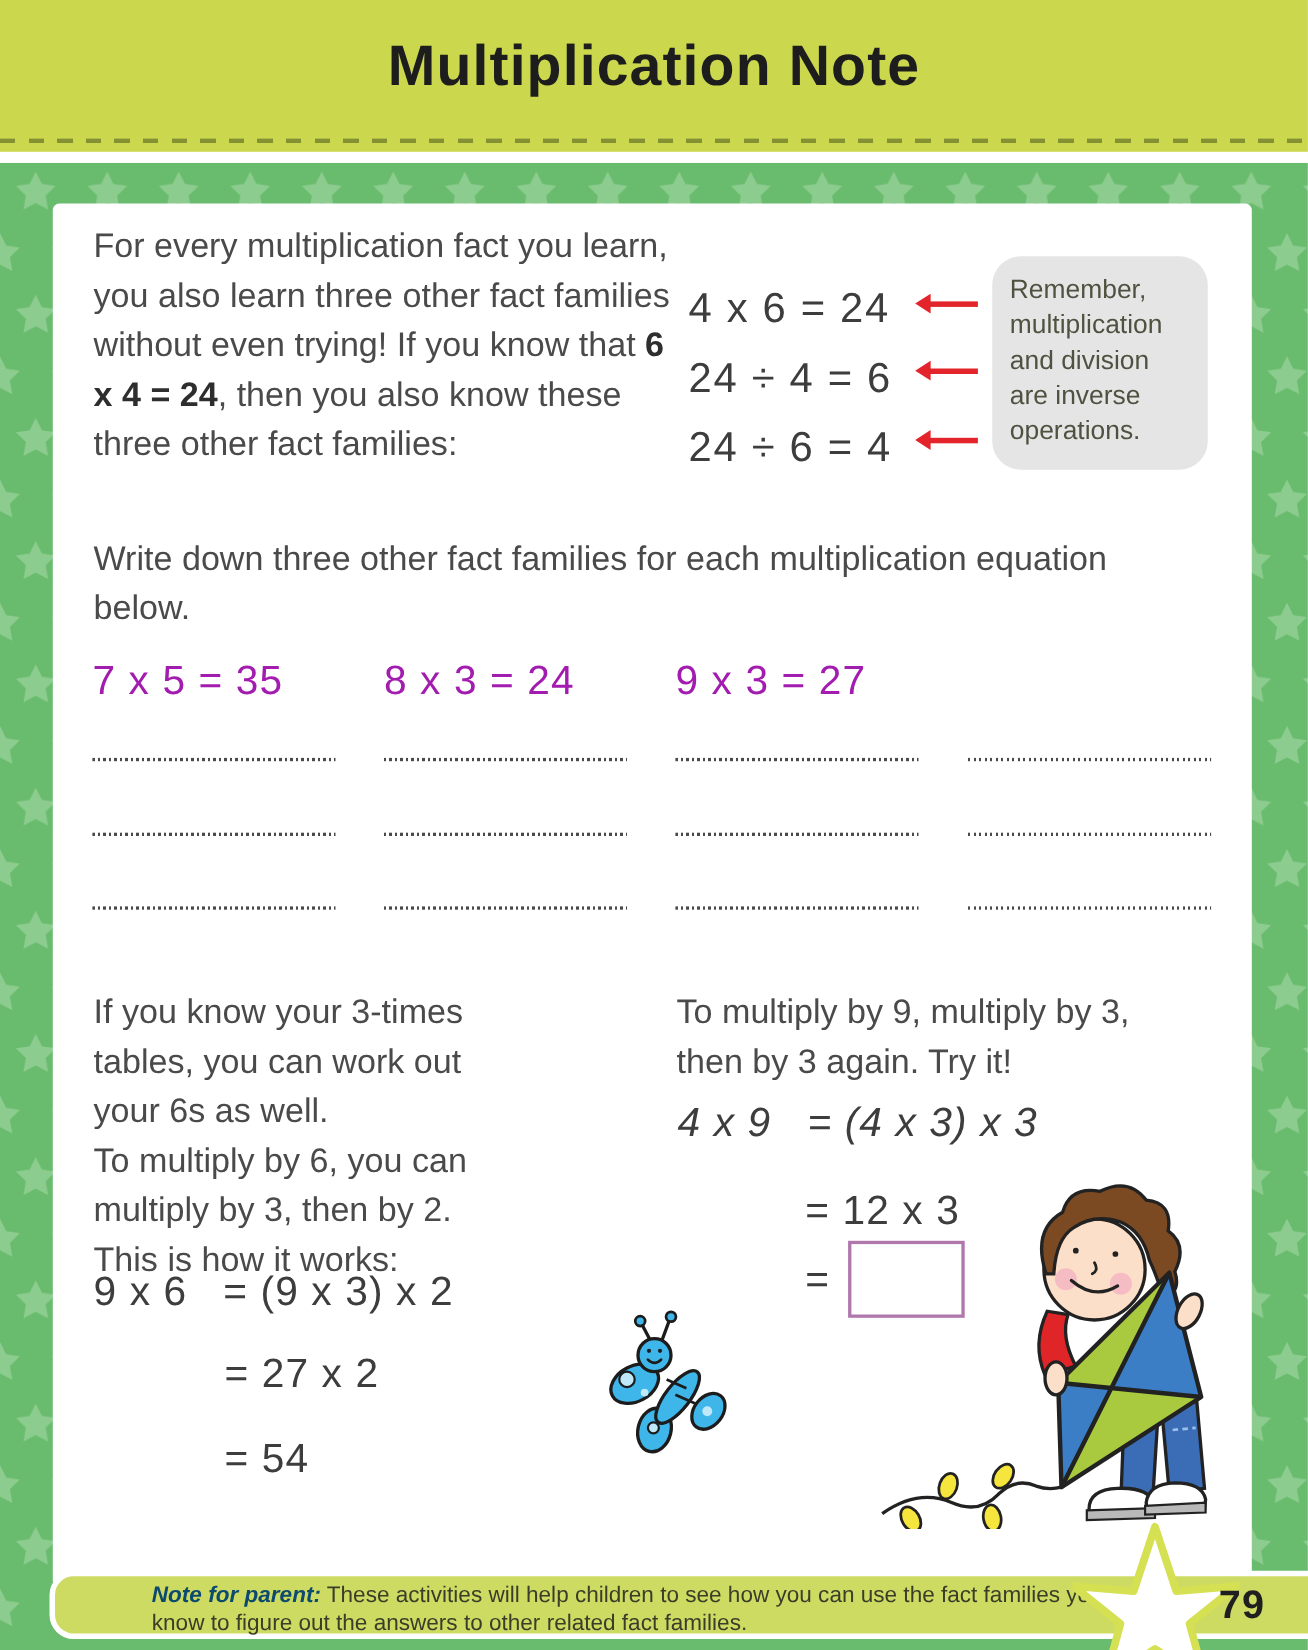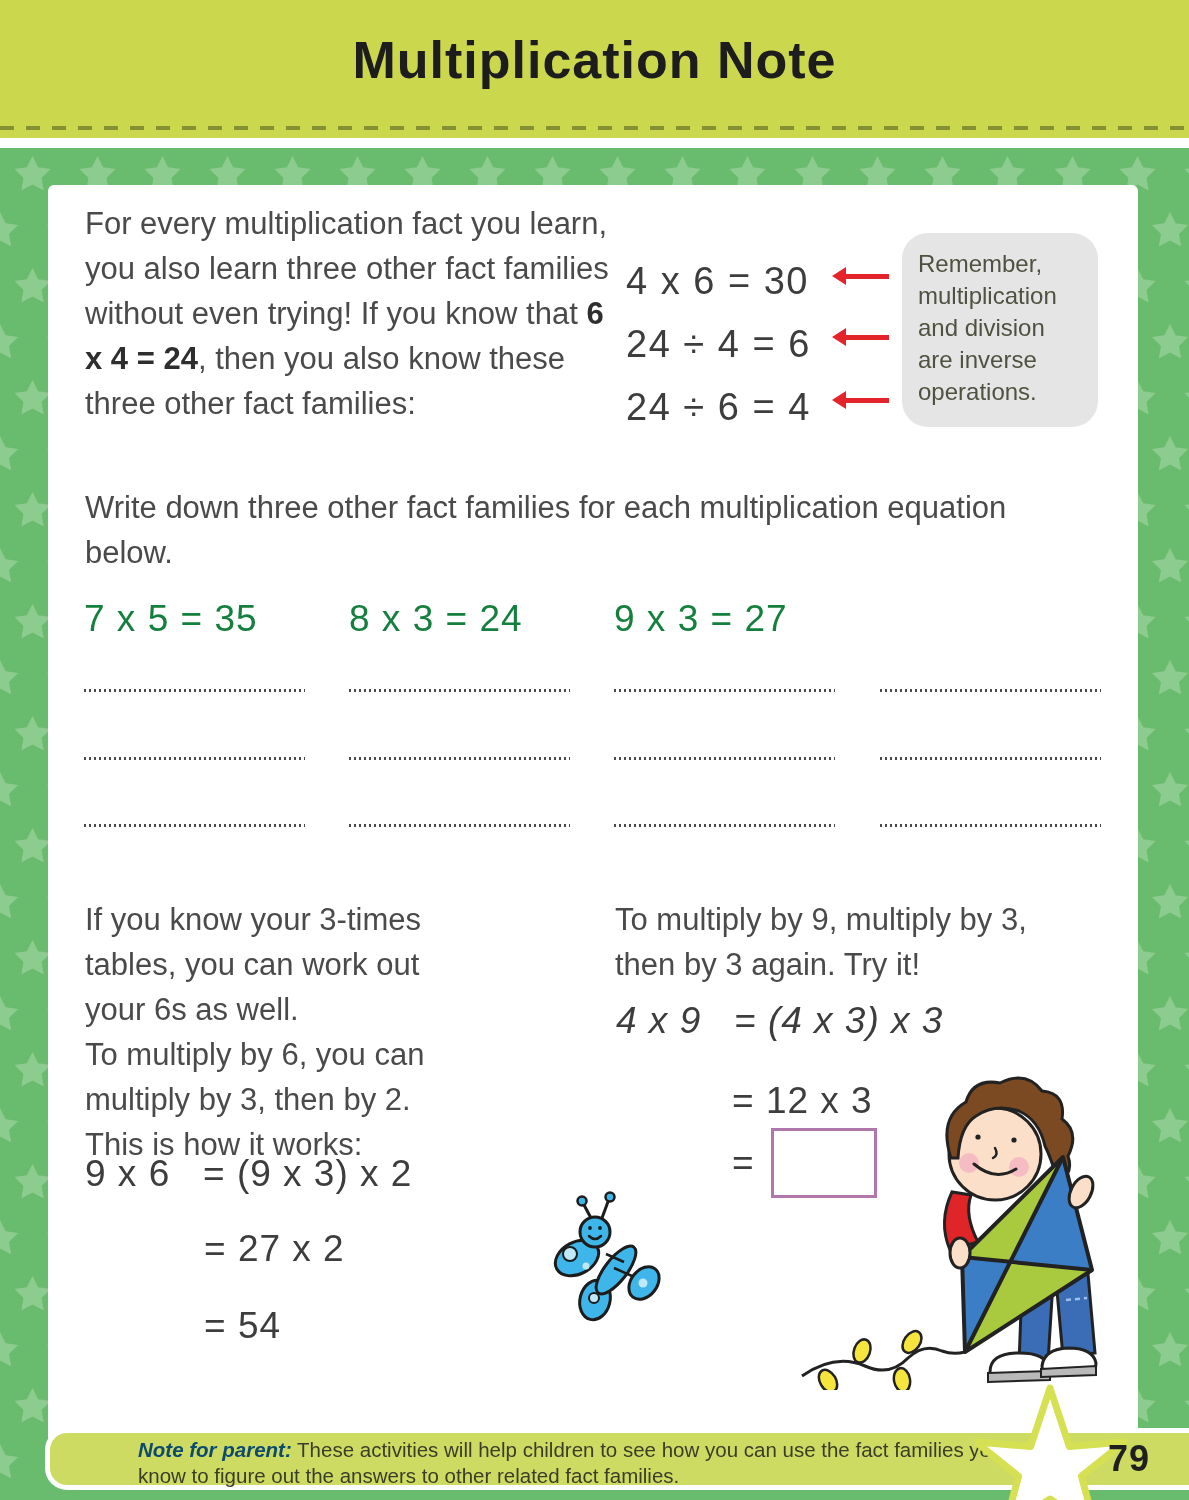--- a/index.html
+++ b/index.html
@@ -39,21 +39,21 @@
   }
   .arrow1{left:797px;top:89px;} .arrow2{left:797px;top:150px;} .arrow3{left:797px;top:213px;}
   
   .callout{
     position:absolute;left:854px;top:48px;width:196px;height:194px;box-sizing:border-box;
     background:#e5e5e5;border-radius:26px;padding:15px 16px;
     font-size:24px;line-height:32px;color:#4f5240;
   }
   
   .instruction{position:absolute;left:37px;top:300px;width:940px;}
-  .equation{position:absolute;font-size:37px;color:#15803d;letter-spacing:1px;}
+  .equation{position:absolute;font-size:37px;color:#a21caf;letter-spacing:1px;}
   .eq1{left:36px;top:413px;} .eq2{left:301px;top:413px;} .eq3{left:566px;top:413px;} .eq4{left:832px;top:413px;}
   
   .dotline{
     position:absolute;height:3px;width:221px;
     background:repeating-linear-gradient(90deg,#4a4a4a 0 2px,transparent 2px 5px);
   }
   
   .tip-left{position:absolute;left:37px;top:692px;width:500px;}
   .tip-right{position:absolute;left:567px;top:692px;width:520px;}
   
@@ -110,21 +110,21 @@
     </svg>
   </div>
 
   <div class="card">
 
     <div class="intro body-text">
       <span>For every multiplication fact you learn, you also learn three other fact families without even trying! If you know that </span><b>6 x 4 = 24</b><span>, then you also know these three other fact families:</span>
     </div>
 
     <div class="facts">
-      <div class="fact">4 x 6 = 30</div>
+      <div class="fact">4 x 6 = 24</div>
       <div class="fact">24 ÷ 4 = 6</div>
       <div class="fact">24 ÷ 6 = 4</div>
     </div>
 
     <div class="arrow arrow1"></div>
     <div class="arrow arrow2"></div>
     <div class="arrow arrow3"></div>
 
     <div class="callout">Remember, multiplication and division are inverse operations.</div>
 

